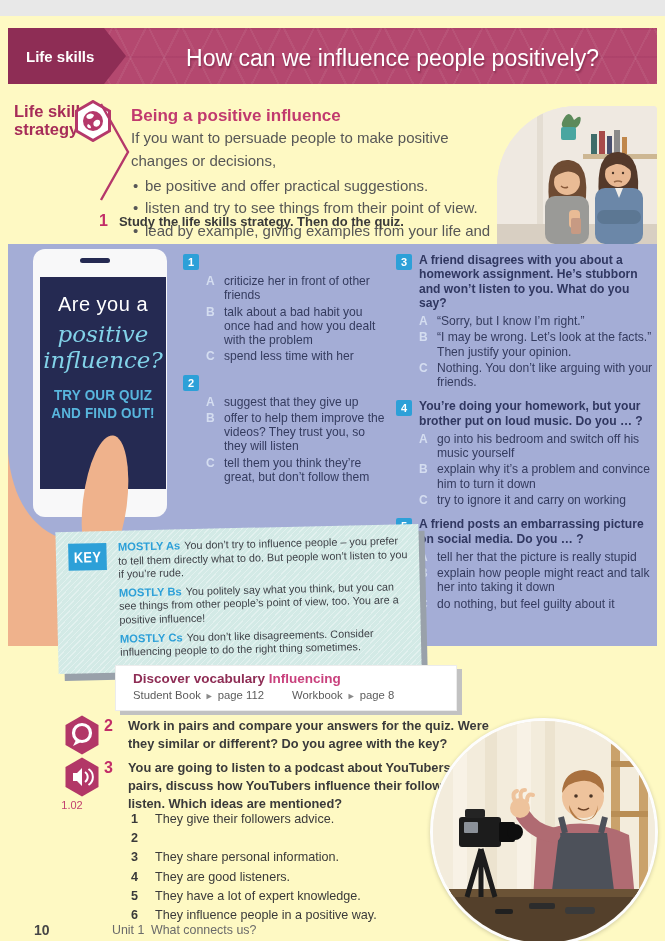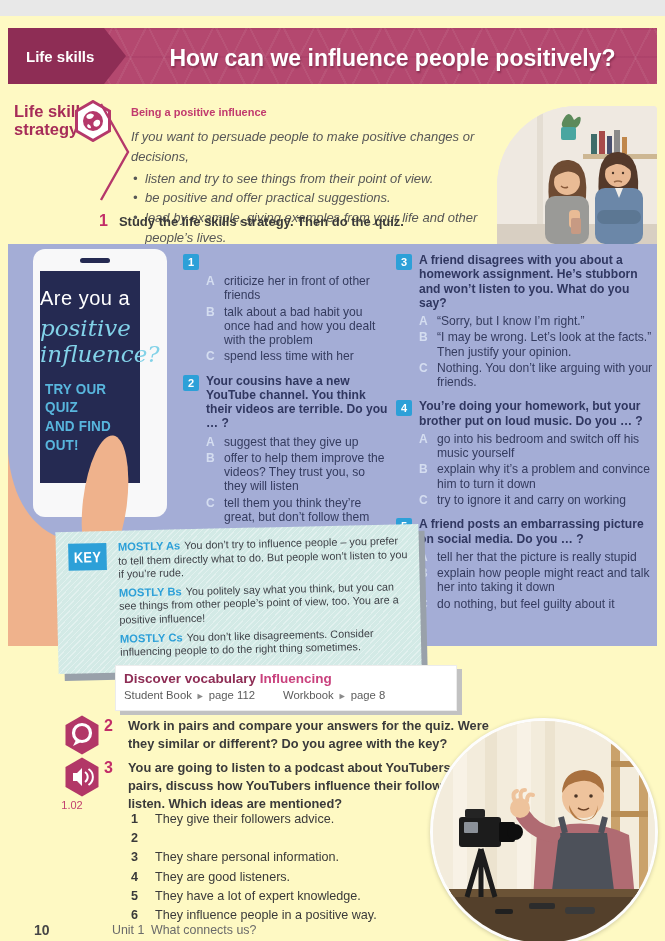--- a/index.html
+++ b/index.html
@@ -25,38 +25,38 @@
   .banner-tab {
     position:absolute; left:0; top:0; width:118px; height:56px; z-index:2;
     background:#8e2d55;
     clip-path:polygon(0 0, 96px 0, 118px 28px, 96px 56px, 0 56px);
     color:#fff; font-weight:bold; font-size:15px;
     display:flex; align-items:center; padding-left:18px;
   }
   .banner-title {
     position:absolute; left:128px; right:8px; top:0; height:60px; z-index:2;
     display:flex; align-items:center; justify-content:center;
-    color:#fff; font-weight:bold; font-size:23px;
+    color:#fff; font-weight:normal; font-size:23px;
     text-shadow:1px 2px 2px rgba(60,0,30,.35);
   }
 
   
   .strategy-label {
     position:absolute; left:14px; top:86px;
     color:#a62c58; font-weight:bold; font-size:16.5px; line-height:1.12;
   }
   .globe-wrap { position:absolute; left:74px; top:84px; width:38px; height:42px; }
   .chevron-wrap { position:absolute; left:98px; top:86px; width:34px; height:100px; }
   .strategy-heading {
     position:absolute; left:131px; top:90px;
-    color:#c13a6e; font-weight:bold; font-size:11px;
+    color:#c13a6e; font-weight:bold; font-size:17px;
   }
   .strategy-body {
     position:absolute; left:131px; top:111px; width:368px;
-    color:#575757; font-size:13px; line-height:1.52;font-style:italic;
+    color:#575757; font-size:15px; line-height:1.52;
   }
   .strategy-body ul { list-style:none; margin-top:2px; }
   .strategy-body li { padding-left:14px; position:relative; }
   .strategy-body li::before { content:"•"; position:absolute; left:2px; color:#575757; }
 
   .ex1 { position:absolute; left:99px; top:196px; display:flex; gap:11px; align-items:baseline; }
   .ex-num { color:#c22d68; font-weight:bold; font-size:16px; }
   .ex1 .ex-text { font-weight:bold; font-size:13px; color:#3a3a3a; }
 
   
@@ -72,22 +72,22 @@
   }
   .phone {
     position:absolute; left:25px; top:5px; width:134px; height:268px;
     background:#f8f8f9; border-radius:12px;
   }
   .phone-speaker {
     position:absolute; left:47px; top:9px; width:30px; height:5px;
     background:#252a52; border-radius:3px;
   }
   .phone-screen {
-    position:absolute; left:7px; top:22px; width:100px; height:212px;
-    background:#252a52; text-align:left;
+    position:absolute; left:7px; top:28px; width:126px; height:212px;
+    background:#252a52; text-align:center;
   }
   .scr1 { color:#fff; font-size:20px; margin-top:16px; letter-spacing:.5px; }
   .scr2, .scr3 {
     font-family:"DejaVu Serif", serif; font-style:italic;
     color:#82d2e8; font-size:23px; line-height:1.12;
   }
   .scr2 { margin-top:6px; }
   .scr4, .scr5 {
     color:#58b6dd; font-weight:bold; font-size:15px; letter-spacing:.2px;
     transform:scaleX(.9); line-height:1.25;
@@ -128,21 +128,21 @@
     text-align:center; line-height:27px; letter-spacing:.5px; transform:scaleX(.85);
   }
   .key-entry { font-size:10.8px; color:#3f4248; line-height:1.26; margin-bottom:4px; }
   .key-entry b { color:#2da0d8; font-size:11.2px; margin-right:4px; }
 
   
   .vocab-box {
     position:absolute; left:115px; top:649px; width:342px; height:46px;
     background:#fff; border:1px solid #ececec;
     box-shadow:5px 4px 0 #c2c2c2;
-    padding:5px 8px;
+    padding:5px 17px;
   }
   .vocab-title { font-size:13.5px; font-weight:bold; color:#8e2d55; }
   .vocab-title .topic { color:#c9417d; }
   .vocab-refs { margin-top:3px; font-size:11.3px; color:#5c5c5c; display:flex; gap:28px; }
   .ref-arrow { color:#8a8a8a; font-size:9px; margin:0 4px; }
 
   
   .hex-icon { position:absolute; width:38px; height:42px; }
   .hex2 { left:63px; top:698px; }
   .hex3 { left:63px; top:740px; }
@@ -205,22 +205,22 @@
     <svg viewBox="0 0 34 100" width="34" height="100">
       <polyline points="3,2 30,50 3,98" fill="none" stroke="#b5386a" stroke-width="2.4"></polyline>
     </svg>
   </div>
 
   <div class="strategy-heading">Being a positive influence</div>
 
   <div class="strategy-body">
     <div>If you want to persuade people to make positive changes or decisions,</div>
     <ul>
+      <li>be positive and offer practical suggestions.</li>
       <li>listen and try to see things from their point of view.</li>
-      <li>be positive and offer practical suggestions.</li>
       <li>lead by example, giving examples from your life and other people’s lives.</li>
     </ul>
   </div>
 
   <div class="ex1">
     <span class="ex-num">1</span>
     <span class="ex-text">Study the life skills strategy. Then do the quiz.</span>
   </div>
 
   <div class="photo-top">
@@ -293,21 +293,20 @@
           </div>
           <div class="opt">
             <span class="oletter">C</span>
             <span class="otext">spend less time with her</span>
           </div>
         </div>
       </div>
       <div class="question">
         <div class="qhead">
           <span class="qnum">2</span>
-          <span class="qtext">Your cousins have a new YouTube channel. You think their videos are terrible. Do you … ?</span>
         </div>
         <div class="opts">
           <div class="opt">
             <span class="oletter">A</span>
             <span class="otext">suggest that they give up</span>
           </div>
           <div class="opt">
             <span class="oletter">B</span>
             <span class="otext">offer to help them improve the videos? They trust you, so they will listen</span>
           </div>

